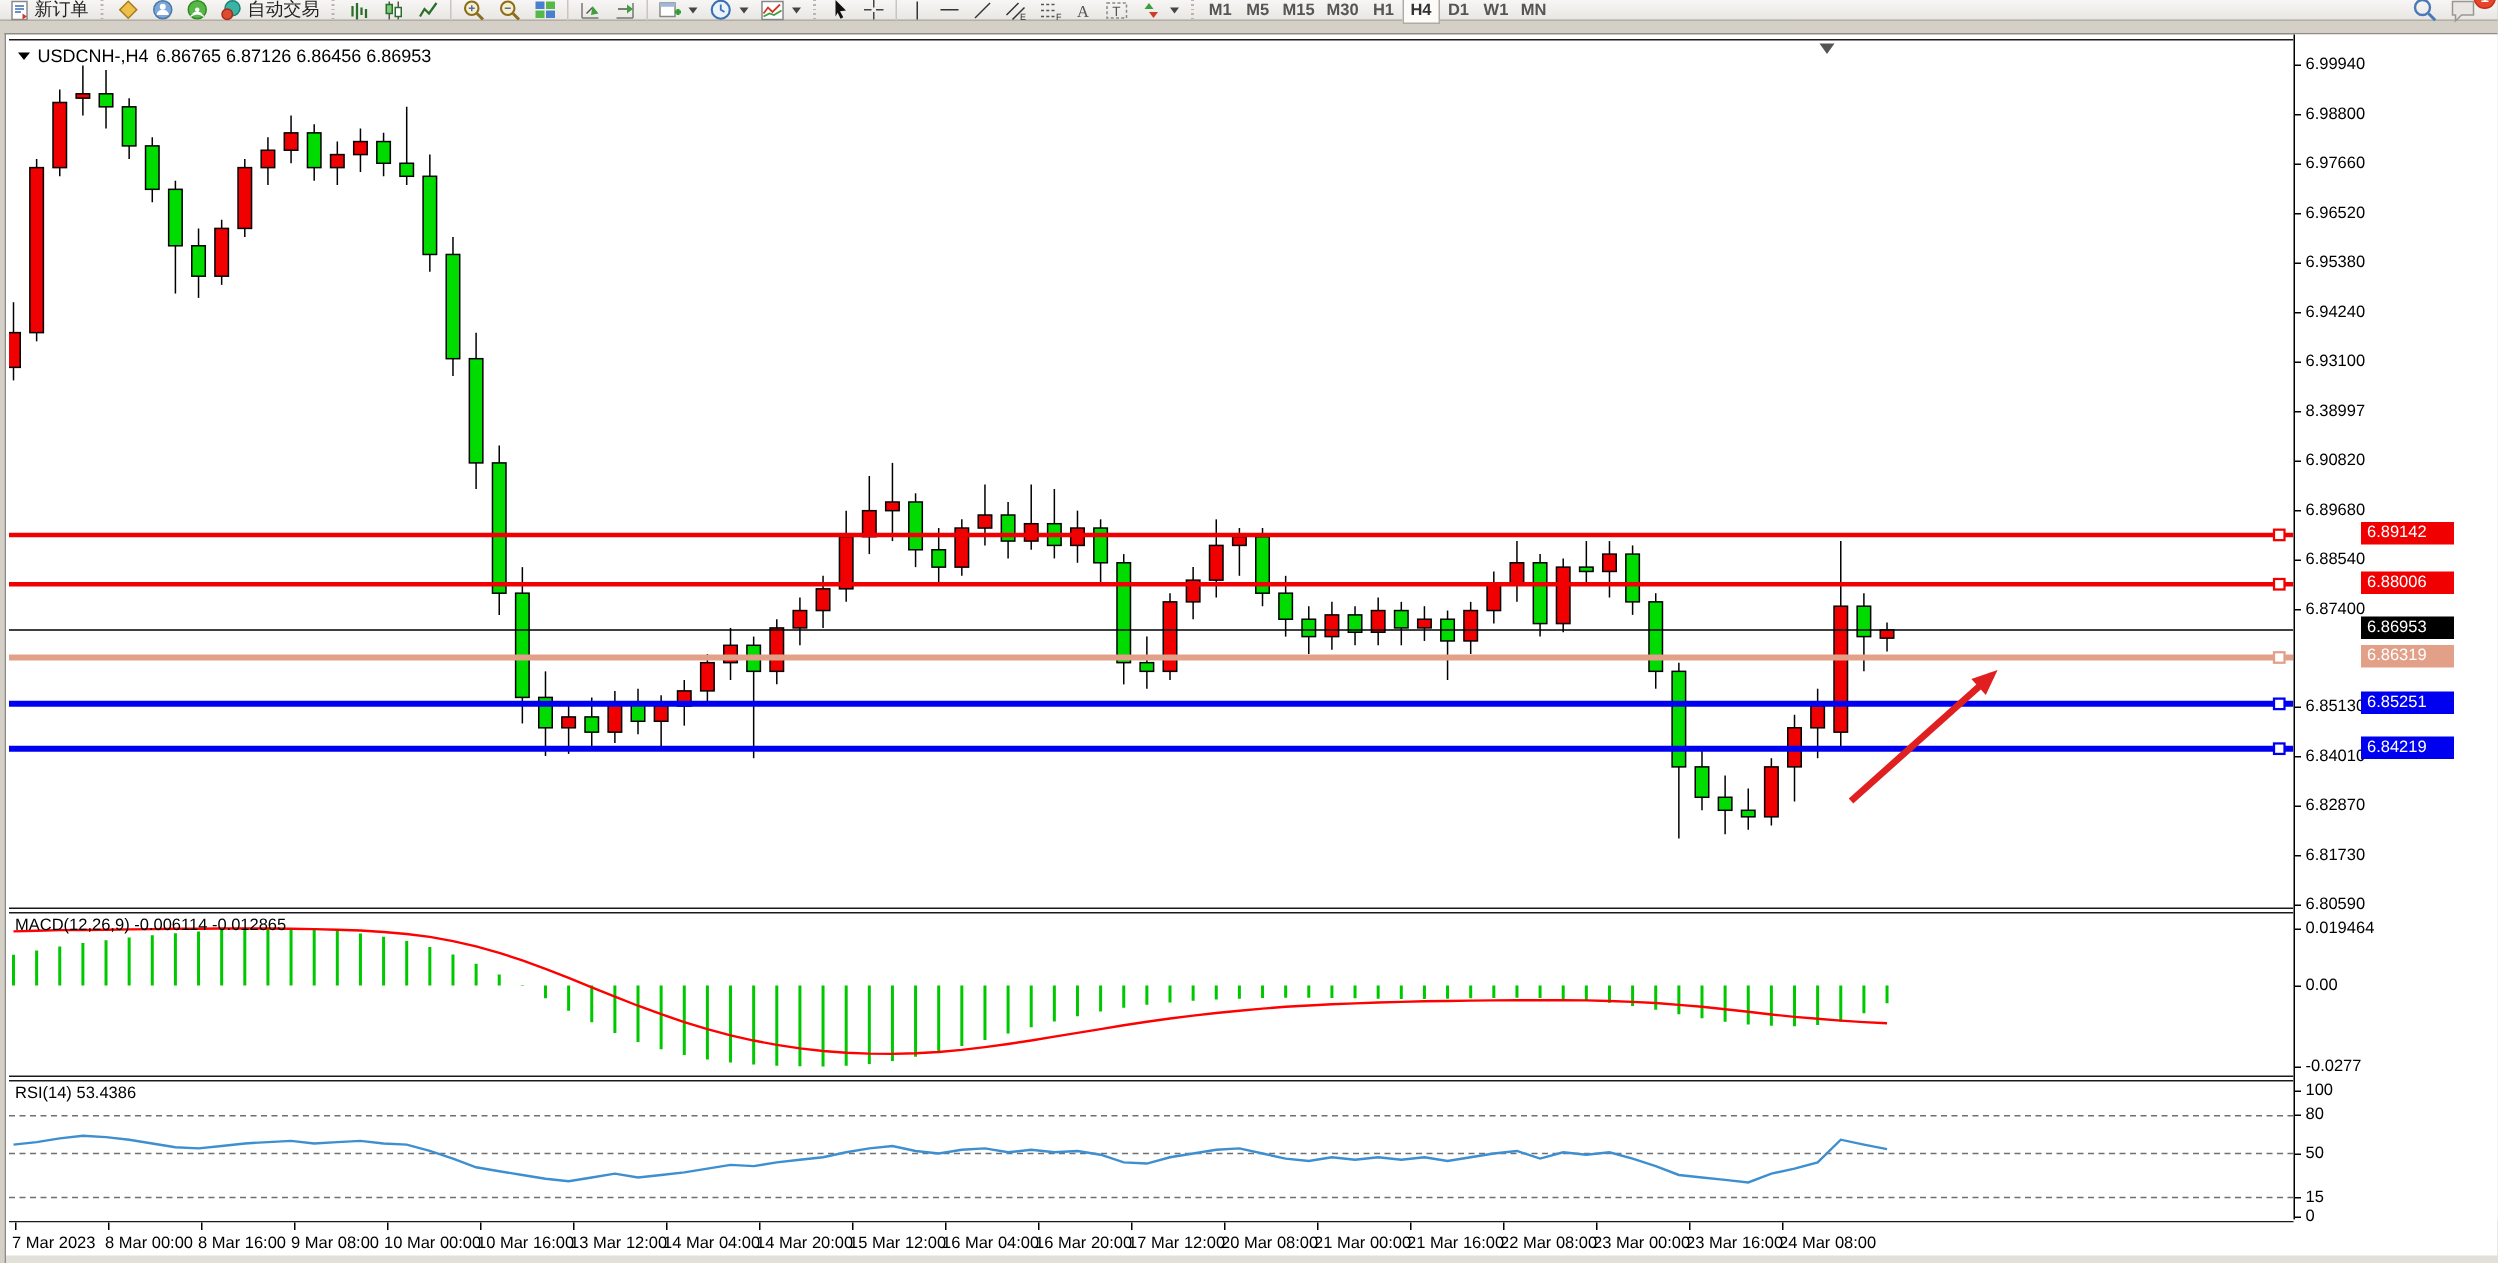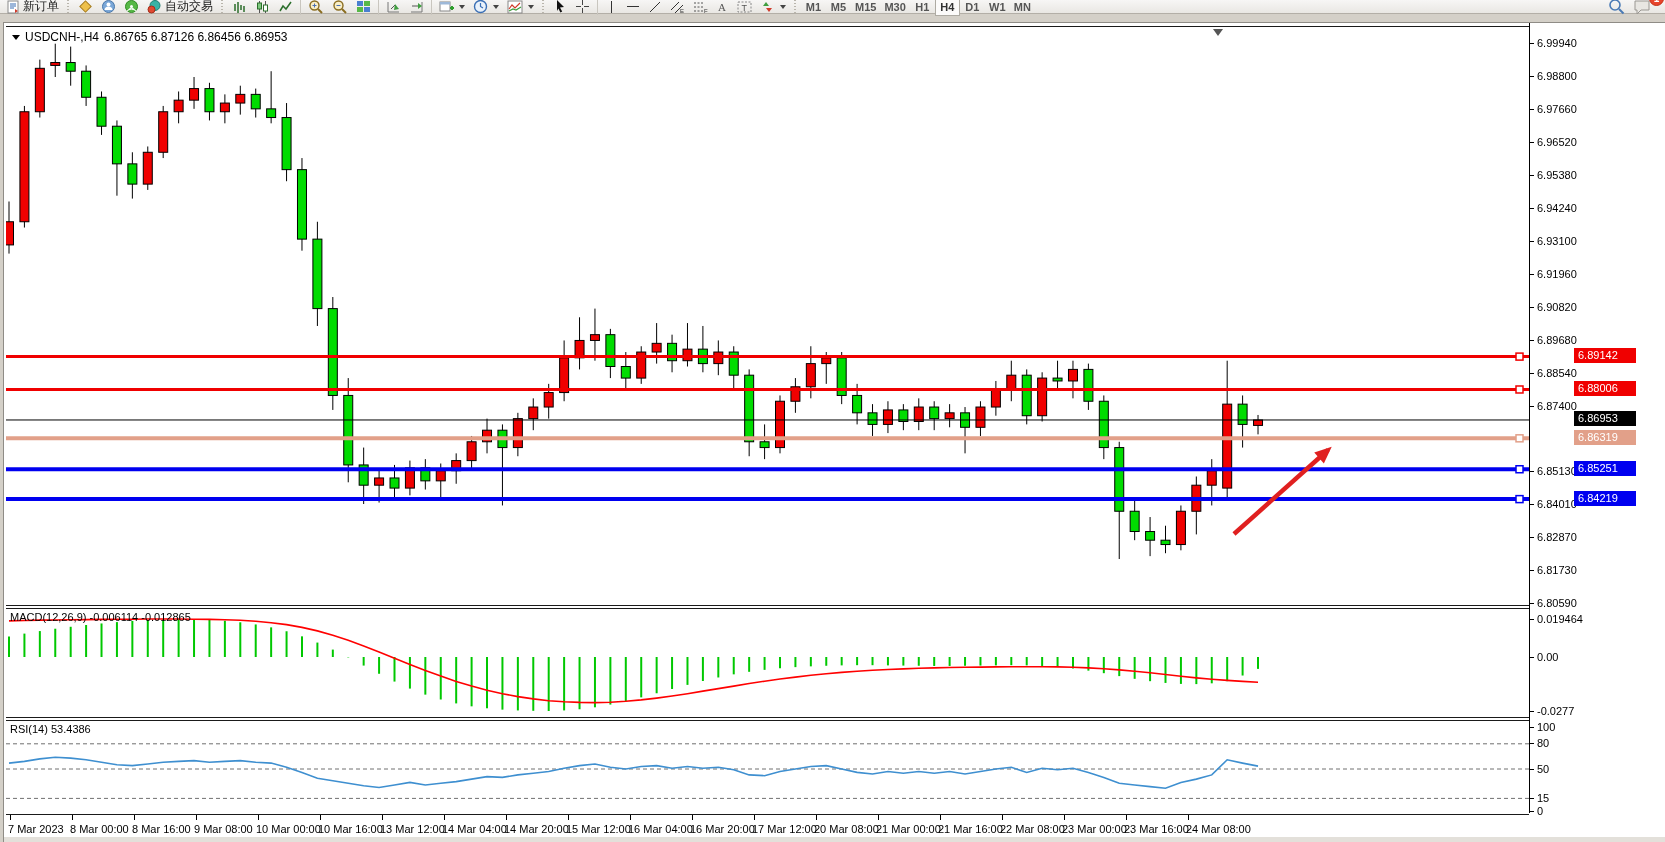--- a/index.html
+++ b/index.html
@@ -558,21 +558,21 @@
       <div class="ytick" style="top: 80px;">6.97660</div>
       <div class="ytickmark" style="top: 119px;"></div>
       <div class="ytick" style="top: 113px;">6.96520</div>
       <div class="ytickmark" style="top: 152px;"></div>
       <div class="ytick" style="top: 146px;">6.95380</div>
       <div class="ytickmark" style="top: 185px;"></div>
       <div class="ytick" style="top: 179px;">6.94240</div>
       <div class="ytickmark" style="top: 218px;"></div>
       <div class="ytick" style="top: 212px;">6.93100</div>
       <div class="ytickmark" style="top: 251px;"></div>
-      <div class="ytick" style="top: 245px;">6.91960</div>
+      <div class="ytick" style="top: 245px;">8.38997</div>
       <div class="ytickmark" style="top: 284px;"></div>
       <div class="ytick" style="top: 278px;">6.90820</div>
       <div class="ytickmark" style="top: 317px;"></div>
       <div class="ytick" style="top: 311px;">6.89680</div>
       <div class="ytickmark" style="top: 350px;"></div>
       <div class="ytick" style="top: 344px;">6.88540</div>
       <div class="ytickmark" style="top: 383px;"></div>
       <div class="ytick" style="top: 377px;">6.87400</div>
       <div class="ytickmark" style="top: 448px;"></div>
       <div class="ytick" style="top: 442px;">6.85130</div>

